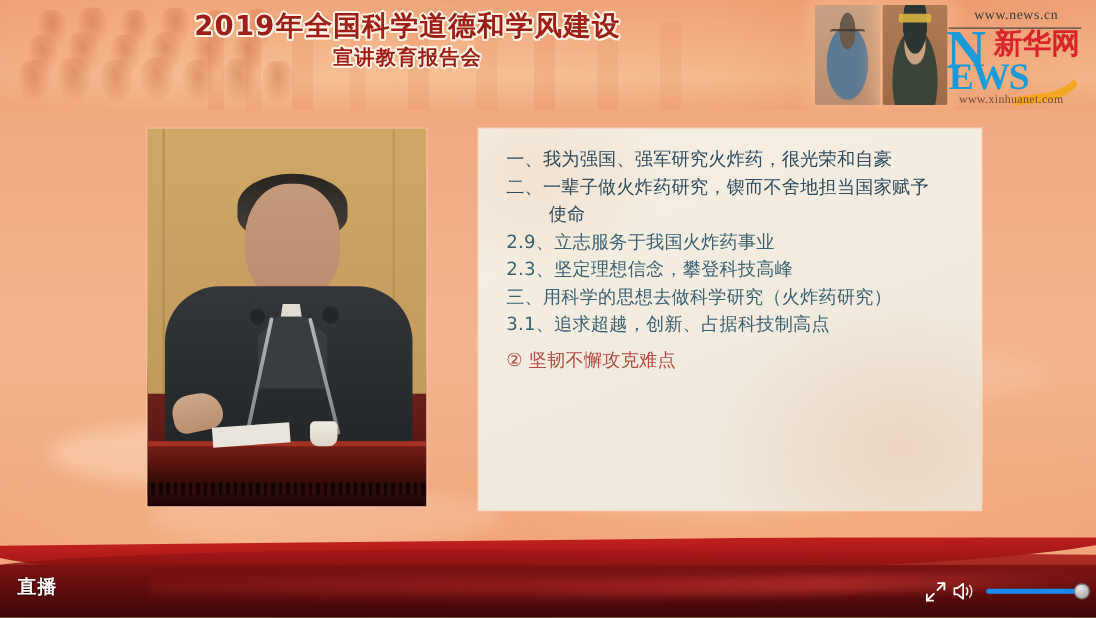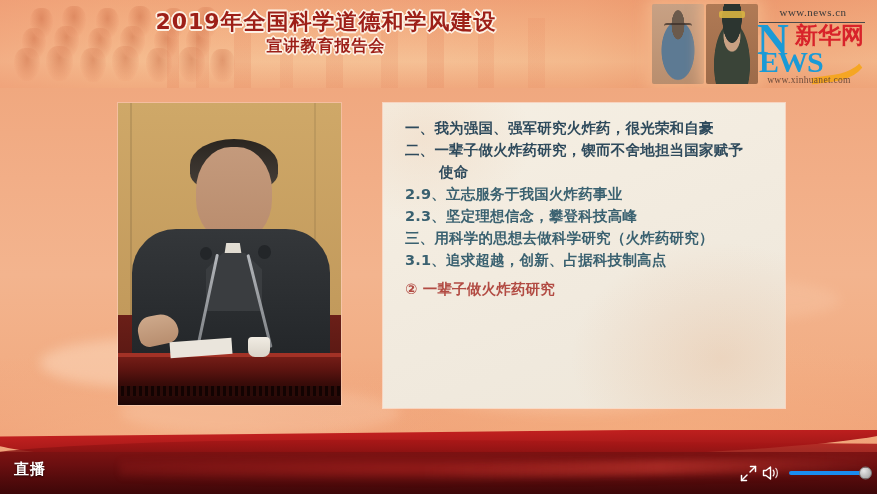--- a/index.html
+++ b/index.html
@@ -274,21 +274,21 @@
   .slide-wash2{
     position:absolute;left:-30px;top:-20px;width:180px;height:140px;
     background:radial-gradient(ellipse at 40% 40%, rgba(232,180,140,.20), transparent 70%);
   }
   .slide-lines{
     position:absolute;left:22px;top:14px;right:10px;
   }
   .sl{
     font-size:14.5px;
     line-height:1.52;
-    font-weight:bold;
+    font-weight:normal;
     white-space:nowrap;
     font-family:"DejaVu Sans","Liberation Sans",sans-serif;
     letter-spacing:.2px;
   }
   .sl.navy{color:#2e4a5c;}
   .sl.teal{color:#3a6170;}
   .sl.red{color:#b24b43;}
   .sl.indent{padding-left:34px;}
   .sl.sp{margin-top:7px;}
 </style>
@@ -374,21 +374,21 @@
     <div class="slide-wash"></div>
     <div class="slide-wash2"></div>
     <div class="slide-lines" id="slide-lines">
         <div class="sl navy">一、我为强国、强军研究火炸药，很光荣和自豪</div>
         <div class="sl navy">二、一辈子做火炸药研究，锲而不舍地担当国家赋予</div>
         <div class="sl navy indent">使命</div>
         <div class="sl teal">2.9、立志服务于我国火炸药事业</div>
         <div class="sl teal">2.3、坚定理想信念，攀登科技高峰</div>
         <div class="sl teal">三、用科学的思想去做科学研究（火炸药研究）</div>
         <div class="sl teal">3.1、追求超越，创新、占据科技制高点</div>
-        <div class="sl red sp">② 一辈子做火炸药研究</div>
+        <div class="sl red sp">② 坚韧不懈攻克难点</div>
       </div>
   </div>
 
   <div class="ribbon">
     <div class="ribbon-wave"></div>
     <div class="ribbon-wave2"></div>
     <div class="ribbon-body"></div>
     <div class="ribbon-sheen"></div>
     <div class="ribbon-sheen2"></div>
   </div>

